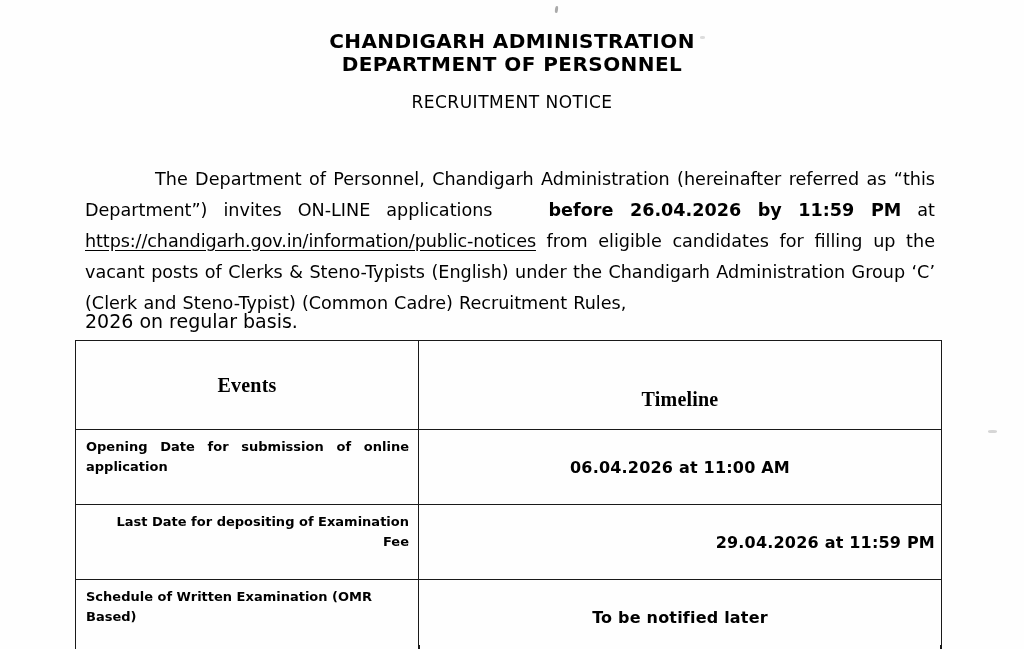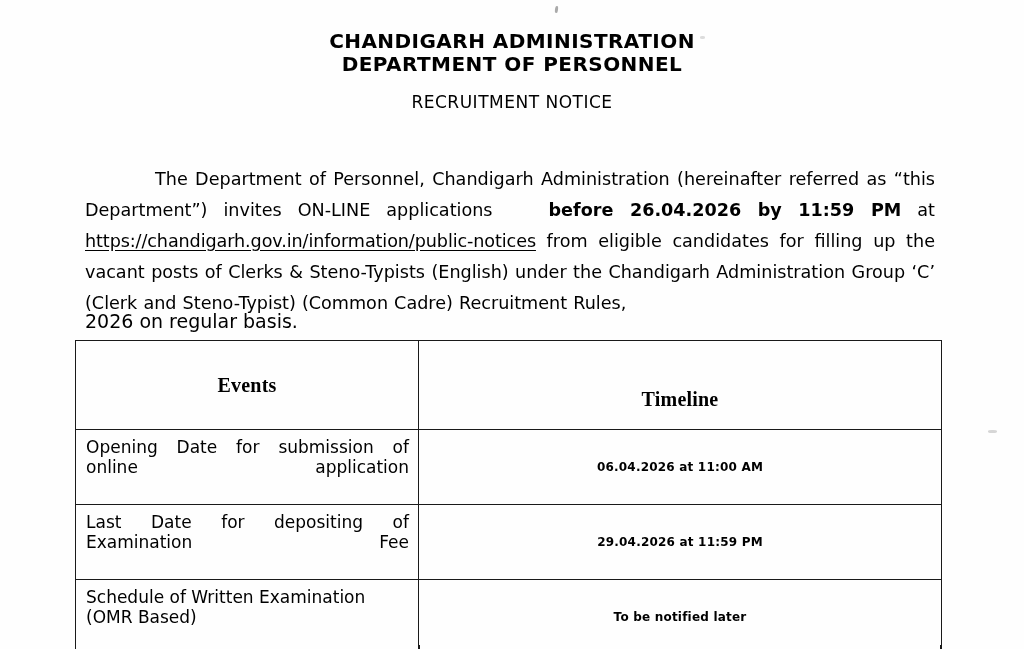--- a/index.html
+++ b/index.html
@@ -110,45 +110,46 @@
     font-size: 20px;
     font-weight: bold;
     text-align: center;
     letter-spacing: 0.2px;
     font-family: Liberation Serif, serif;
   }
   th.th-events   { vertical-align: middle; }
   th.th-timeline { vertical-align: middle; padding-top: 28px; }
 
   td.event-cell {
-    font-size: 17px;
+    font-size: 13px;
     line-height: 20px;
     text-align: justify;
     text-justify: inter-word;
     padding: 7px 9px 7px 10px;
+    font-weight: bold;
   }
   td.event-cell .ev-inner { display: block; }
   td.event-cell .ev-inner::after {
     content: "";
     display: inline-block;
     width: 100%;
   }
   td.event-cell.nojustify { text-align: left; }
 
   td.time-cell {
-    font-size: 12px;
+    font-size: 16px;
     font-weight: bold;
     text-align: center;
     letter-spacing: 0.2px;
     padding: 7px 6px;
   }
 
   tr.row-1 td { height: 58px; }
   tr.row-2 td { height: 52px; }
-  tr.row-3 td { height: 52px; }
+  tr.row-3 td { height: 52px; text-align: right; }
   tr.row-4 td { height: 55px; }
 
   
   .next-row-sliver {
     position: absolute;
     left: 75px;
     top: 645px;
     width: 866px;
     height: 4px;
     border-left: 1.6px solid #1a1a1a;

